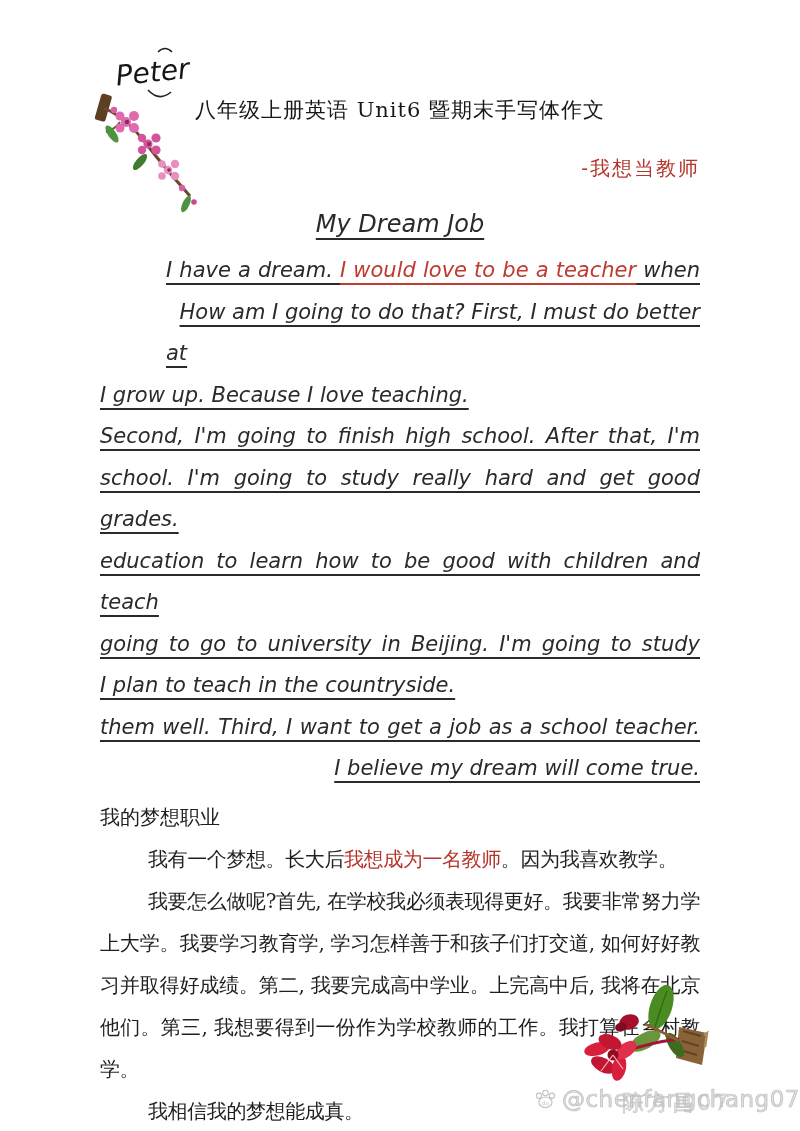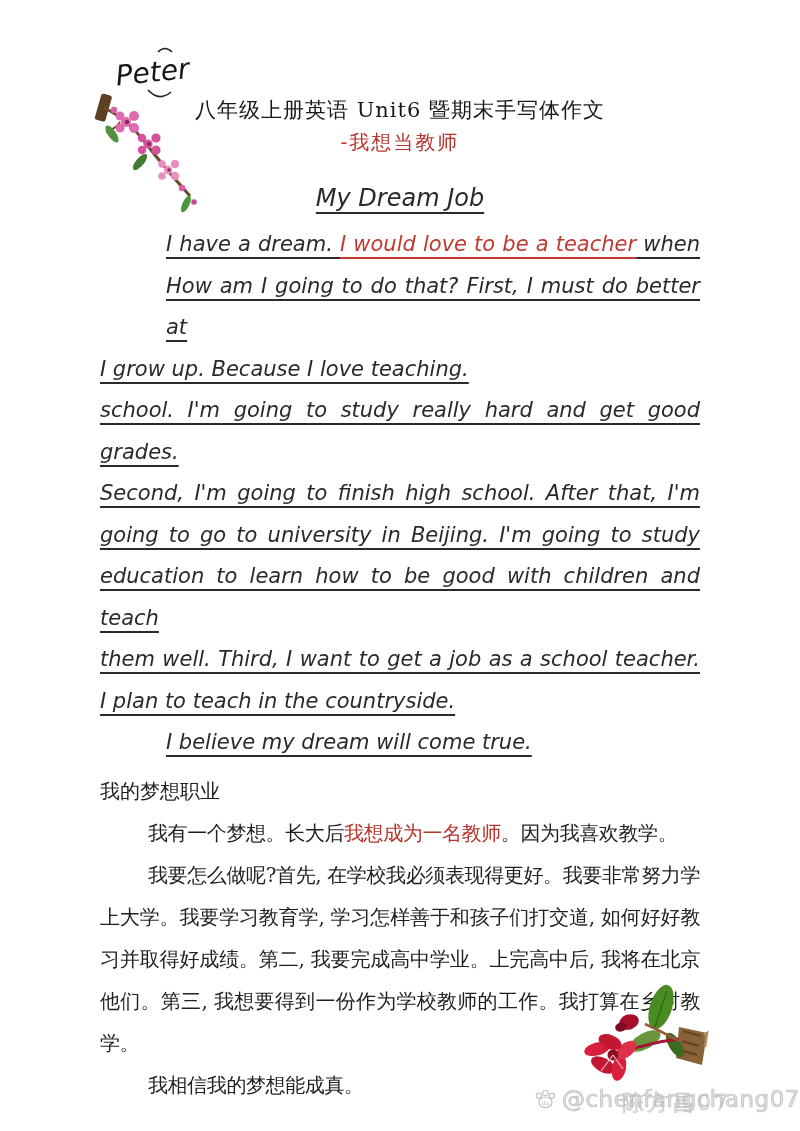--- a/index.html
+++ b/index.html
@@ -11,31 +11,31 @@
   }
 
   
   .logo { position:absolute; left:90px; top:42px; width:136px; height:176px; }
   .logo-text { font-family:"DejaVu Sans",sans-serif; font-style:italic; font-size:28px; fill:#161616; }
 
   
   .content { position:absolute; left:100px; top:96px; width:600px; }
 
   .doc-title { text-align:center; font-size:21px; letter-spacing:1px; color:#181818; }
-  .doc-subtitle { text-align:center; font-size:20px; color:#b5342c; margin-top:5px; letter-spacing:2px; }
+  .doc-subtitle { text-align:right; font-size:20px; color:#b5342c; margin-top:31px; letter-spacing:2px; }
 
   
   .eng { font-family:"DejaVu Sans",sans-serif; font-style:italic; color:#2a2a2a; }
   .e-heading { margin-top:28px; text-align:center; font-size:24px; }
   .e-lines { margin-top:12px; }
   .e-line { font-size:21px; line-height:41.5px; }
   .jfull { text-align:justify; text-align-last:justify; }
   .u { text-decoration:underline; text-decoration-thickness:1.6px; text-underline-offset:6px; }
   .red { color:#bf3a30; }
-  .ind-e { padding-left:66px; }
+  .ind-e { padding-left:66px;text-align:right; }
 
   
   .cn { margin-top:6px; color:#1f1f1f; }
   .c-heading { text-align:left; font-size:20px; line-height:42px; }
   .c-line { font-size:20px; line-height:42px; letter-spacing:-0.4px; }
   .cjust { text-align:justify; text-align-last:justify; }
   .ind-c { padding-left:48px; }
   .c-red { color:#b5342c; }
 
   
@@ -110,26 +110,26 @@
     <div class="doc-subtitle">-我想当教师</div>
 
     <div class="eng">
       <div class="e-heading"><span class="u">My Dream Job</span></div>
 
       <div class="e-lines">
         <div class="e-line ind-e jfull"><span class="u">I have a dream. </span><span class="u red">I would love to be a teacher</span><span class="u"> when</span></div>
         <div class="e-line ind-e jfull"><span class="u">How am I going to do that? First, I must do better at</span></div>
 
         <div class="e-line"><span class="u">I grow up. Because I love teaching.</span></div>
+        <div class="e-line jfull"><span class="u">Second, I'm going to finish high school. After that, I'm</span></div>
         <div class="e-line jfull"><span class="u">school. I'm going to study really hard and get good grades.</span></div>
-        <div class="e-line jfull"><span class="u">Second, I'm going to finish high school. After that, I'm</span></div>
+        <div class="e-line jfull"><span class="u">education to learn how to be good with children and teach</span></div>
         <div class="e-line jfull"><span class="u">going to go to university in Beijing. I'm going to study</span></div>
-        <div class="e-line jfull"><span class="u">education to learn how to be good with children and teach</span></div>
+        <div class="e-line"><span class="u">I plan to teach in the countryside.</span></div>
         <div class="e-line jfull"><span class="u">them well. Third, I want to get a job as a school teacher.</span></div>
-        <div class="e-line"><span class="u">I plan to teach in the countryside.</span></div>
 
         <div class="e-line ind-e"><span class="u">I believe my dream will come true.</span></div>
       </div>
     </div>
 
     <div class="cn">
       <div class="c-heading">我的梦想职业</div>
 
       <div class="c-line ind-c"><span>我有一个梦想。长大后</span><span class="c-red">我想成为一名教师</span><span>。因为我喜欢教学。</span></div>
 

